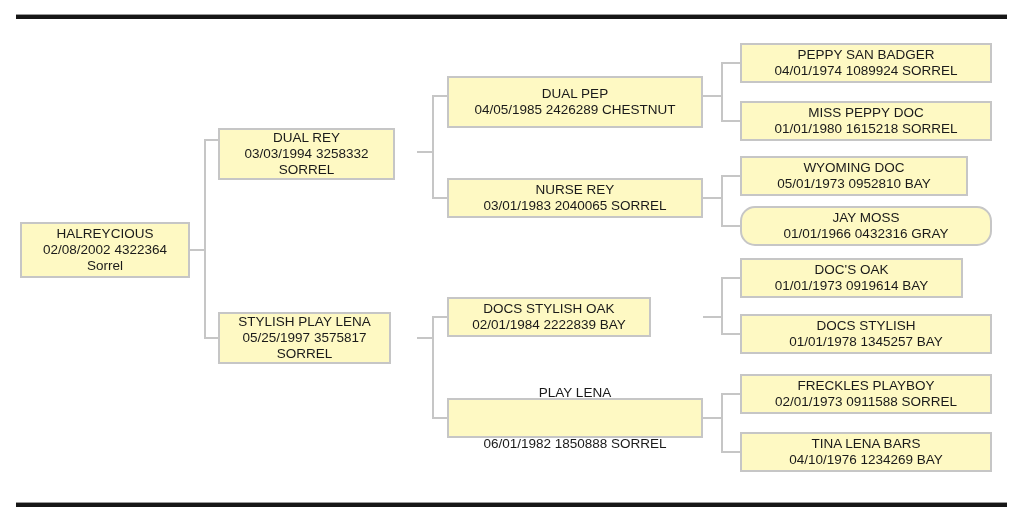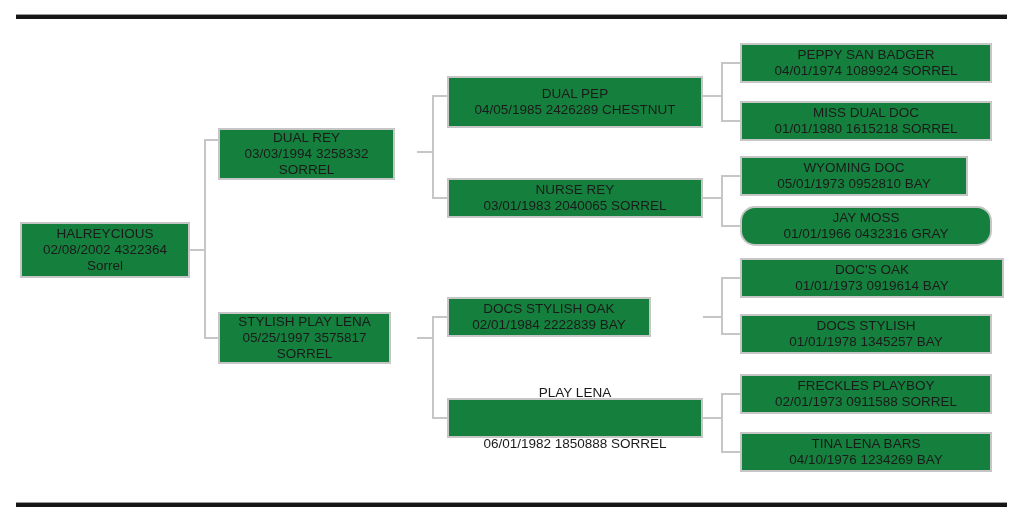--- a/index.html
+++ b/index.html
@@ -17,21 +17,21 @@
     left: 16px;
     width: 991px;
     height: 4px;
     background: #161616;
     border-top: 1px solid #9a9a9a;
   }
   #connectors { position: absolute; left: 0; top: 0; }
   .node {
     position: absolute;
     box-sizing: border-box;
-    background: #15803d;
+    background: #fef9c3;
     border: 2px solid #c6c6c6;
     display: flex;
     flex-direction: column;
     align-items: center;
     justify-content: center;
     text-align: center;
     font-size: 13.5px;
     line-height: 16px;
     white-space: nowrap;
   }
@@ -89,32 +89,32 @@
   <div class="node" style="left:447px; top:398px; width:256px; height:40px;gap:35px;">
     <span class="name">PLAY LENA</span>
     <span class="info">06/01/1982 1850888 SORREL</span>
   </div>
 
   <div class="node" style="left:740px; top:43px; width:252px; height:40px;">
     <span class="name">PEPPY SAN BADGER</span>
     <span class="info">04/01/1974 1089924 SORREL</span>
   </div>
   <div class="node" style="left:740px; top:101px; width:252px; height:40px;">
-    <span class="name">MISS DUAL DOC</span>
+    <span class="name">MISS PEPPY DOC</span>
     <span class="info">01/01/1980 1615218 SORREL</span>
   </div>
   <div class="node" style="left:740px; top:156px; width:228px; height:40px;">
     <span class="name">WYOMING DOC</span>
     <span class="info">05/01/1973 0952810 BAY</span>
   </div>
   <div class="node" style="left:740px; top:206px; width:252px; height:40px;border-radius:15px;">
     <span class="name">JAY MOSS</span>
     <span class="info">01/01/1966 0432316 GRAY</span>
   </div>
-  <div class="node" style="left:740px; top:258px; width:264px; height:40px;">
+  <div class="node" style="left:740px; top:258px; width:223px; height:40px;">
     <span class="name">DOC'S OAK</span>
     <span class="info">01/01/1973 0919614 BAY</span>
   </div>
   <div class="node" style="left:740px; top:314px; width:252px; height:40px;">
     <span class="name">DOCS STYLISH</span>
     <span class="info">01/01/1978 1345257 BAY</span>
   </div>
   <div class="node" style="left:740px; top:374px; width:252px; height:40px;">
     <span class="name">FRECKLES PLAYBOY</span>
     <span class="info">02/01/1973 0911588 SORREL</span>

